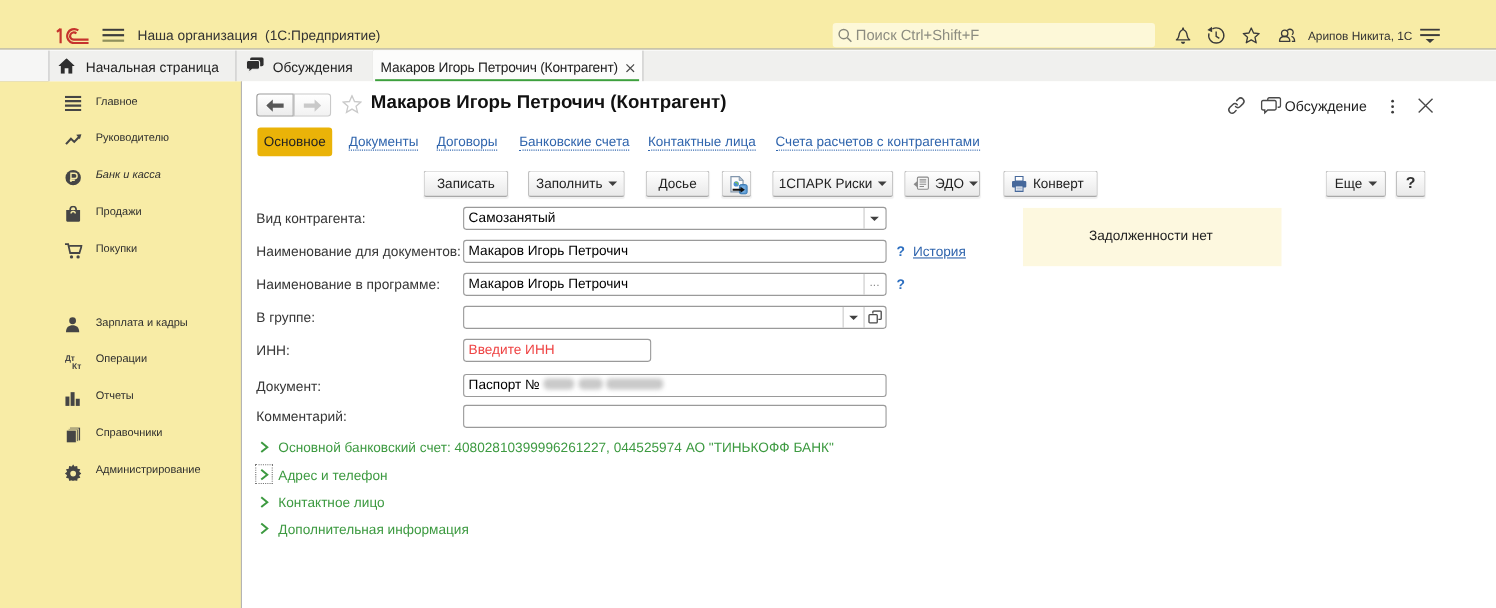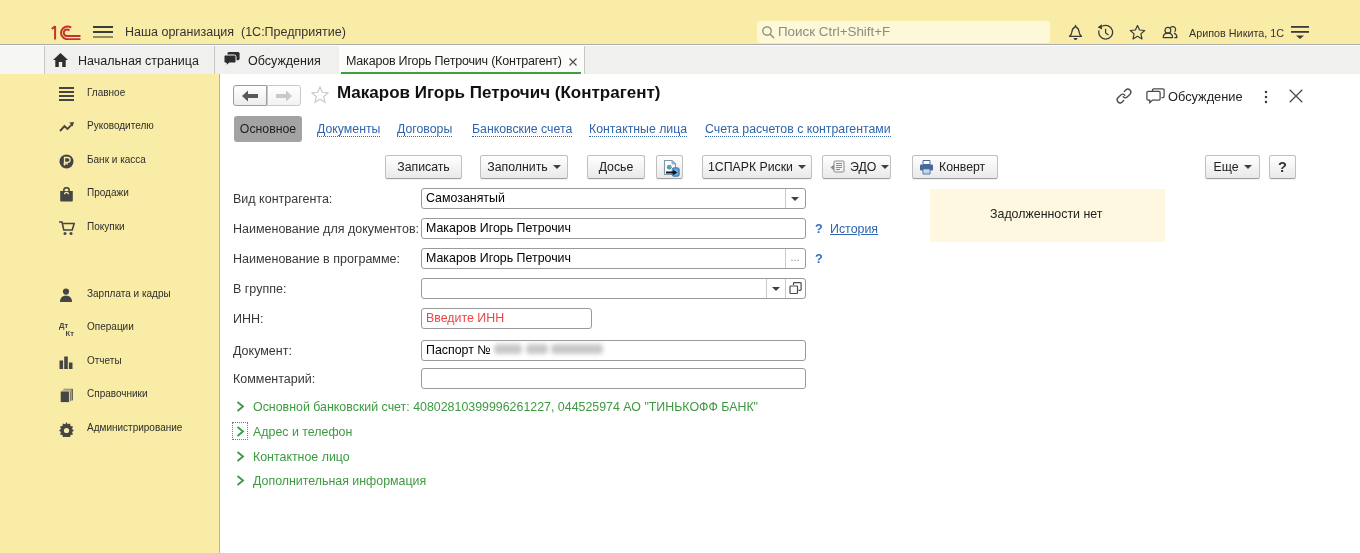--- a/index.html
+++ b/index.html
@@ -109,21 +109,21 @@
       </svg>
     <span class="txt">Главное</span>
   </div>
   <div class="sideitem" style="top:36.5px;">
     <svg width="16" height="14" viewBox="0 0 16 14">
         <path d="M1,11 L5.5,6.2 L8.5,9 L13,4.4" fill="none" stroke="#454545" stroke-width="1.9"></path>
         <path d="M10.3,2.6 L15,2 L13.6,6.6 Z" fill="#454545"></path>
       </svg>
     <span class="txt">Руководителю</span>
   </div>
-  <div class="sideitem" style="top:70.5px;">
+  <div class="sideitem" style="top:70.5px;font-style:italic;">
     <svg width="15" height="15" viewBox="0 0 15 15">
         <circle cx="7.5" cy="7.5" r="7" fill="#454545"></circle>
         <path d="M5.5,11.5 V3.5 h3.2 a2.4,2.4 0 0 1 0,4.8 h-3.2 M4.5,9.8 h4.5" stroke="#f8eca6" stroke-width="1.3" fill="none"></path>
       </svg>
     <span class="txt">Банк и касса</span>
   </div>
   <div class="sideitem" style="top:103.5px;">
     <svg width="15" height="15" viewBox="0 0 15 15">
         <path d="M1.2,4 h12.6 v9.5 a1,1 0 0 1 -1,1 h-10.6 a1,1 0 0 1 -1,-1 Z" fill="#454545"></path>
         <path d="M4.8,4 V3.4 a2.7,2.7 0 0 1 5.4,0 V4" fill="none" stroke="#454545" stroke-width="1.5"></path>
@@ -210,21 +210,21 @@
   <span class="abs" style="left:947px;top:15px;font-size:12.8px;color:#222;">Обсуждение</span>
   <svg class="abs" style="left:1043px;top:16px" width="4" height="14" viewBox="0 0 4 14">
     <circle cx="2" cy="2" r="1.25" fill="#3a3a3a"></circle>
       <circle cx="2" cy="7" r="1.25" fill="#3a3a3a"></circle>
       <circle cx="2" cy="12" r="1.25" fill="#3a3a3a"></circle>
   </svg>
   <svg class="abs" style="left:1068px;top:15px" width="14" height="14" viewBox="0 0 14 14">
     <path d="M0.7,0.7 L13.3,13.3 M13.3,0.7 L0.7,13.3" stroke="#4a4a4a" stroke-width="1.25"></path>
   </svg>
 
-  <div class="abs" style="left:13px;top:42px;width:68px;height:26px;background:#a3a3a3;border-radius:3px;text-align:center;line-height:26px;font-size:12.3px;color:#222;">Основное</div>
+  <div class="abs" style="left:13px;top:42px;width:68px;height:26px;background:#eab308;border-radius:3px;text-align:center;line-height:26px;font-size:12.3px;color:#222;">Основное</div>
   <a class="navlnk" style="left:96px;">Документы</a>
   <a class="navlnk" style="left:176px;">Договоры</a>
   <a class="navlnk" style="left:251px;">Банковские счета</a>
   <a class="navlnk" style="left:368px;">Контактные лица</a>
   <a class="navlnk" style="left:484px;">Счета расчетов с контрагентами</a>
 
   <div class="btn" style="left:164px;top:81px;width:77px;">Записать</div>
   <div class="btn" style="left:259px;top:81px;width:88px;">Заполнить<i class="dar"></i></div>
   <div class="btn" style="left:366px;top:81px;width:58px;">Досье</div>
   <div class="btn" style="left:435px;top:81px;width:27px;">

